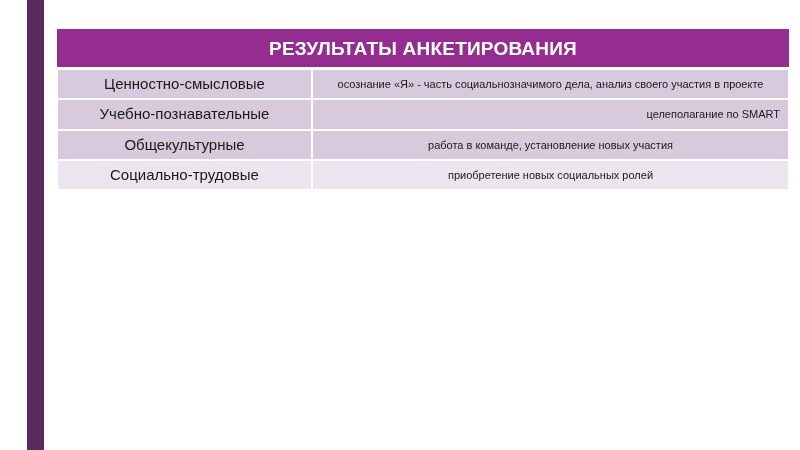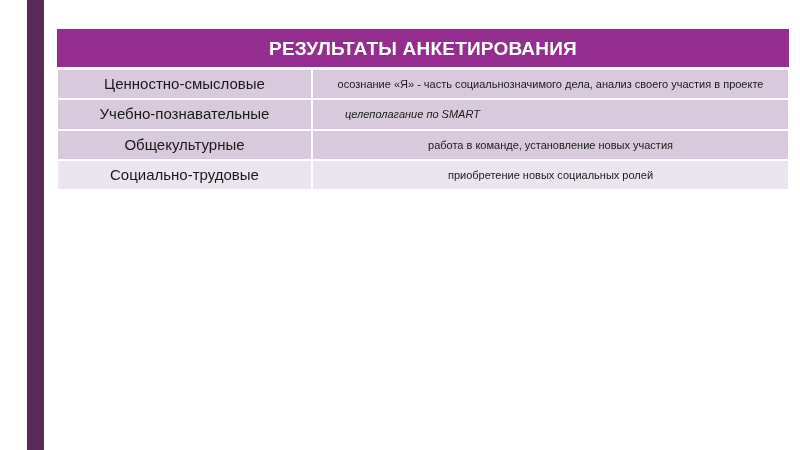--- a/index.html
+++ b/index.html
@@ -70,23 +70,22 @@
     text-align: center;
     font-size: 15px;
     line-height: 1.22;
   }
   td.desc {
     text-align: center;
     font-size: 11px;
     line-height: 1.3;
   }
   td.desc.lead {
-    text-align: left;
-    padding-left: 32px;
-    font-style: italic;
+    text-align: right;
+    padding-left: 11px;
   }
   
   tr.odd td  { background: #d8cadc; }
   tr.even td { background: #ece5ef; }
 </style>
 </head>
 <body>
 
 <div id="slide">
 

